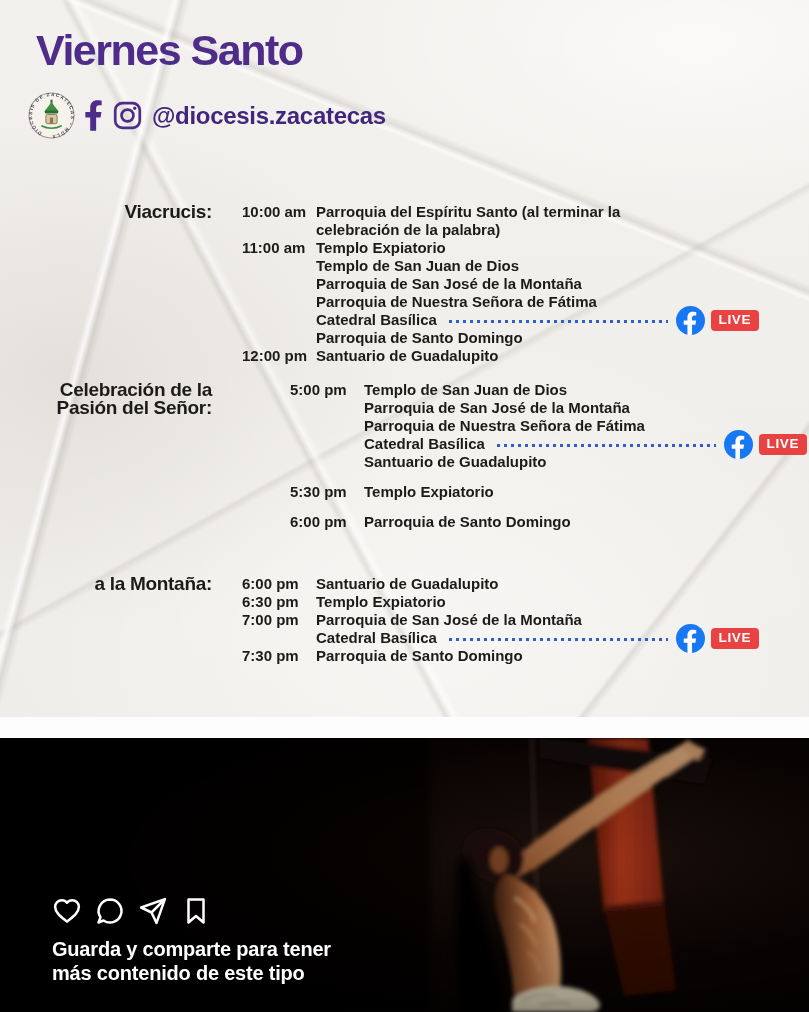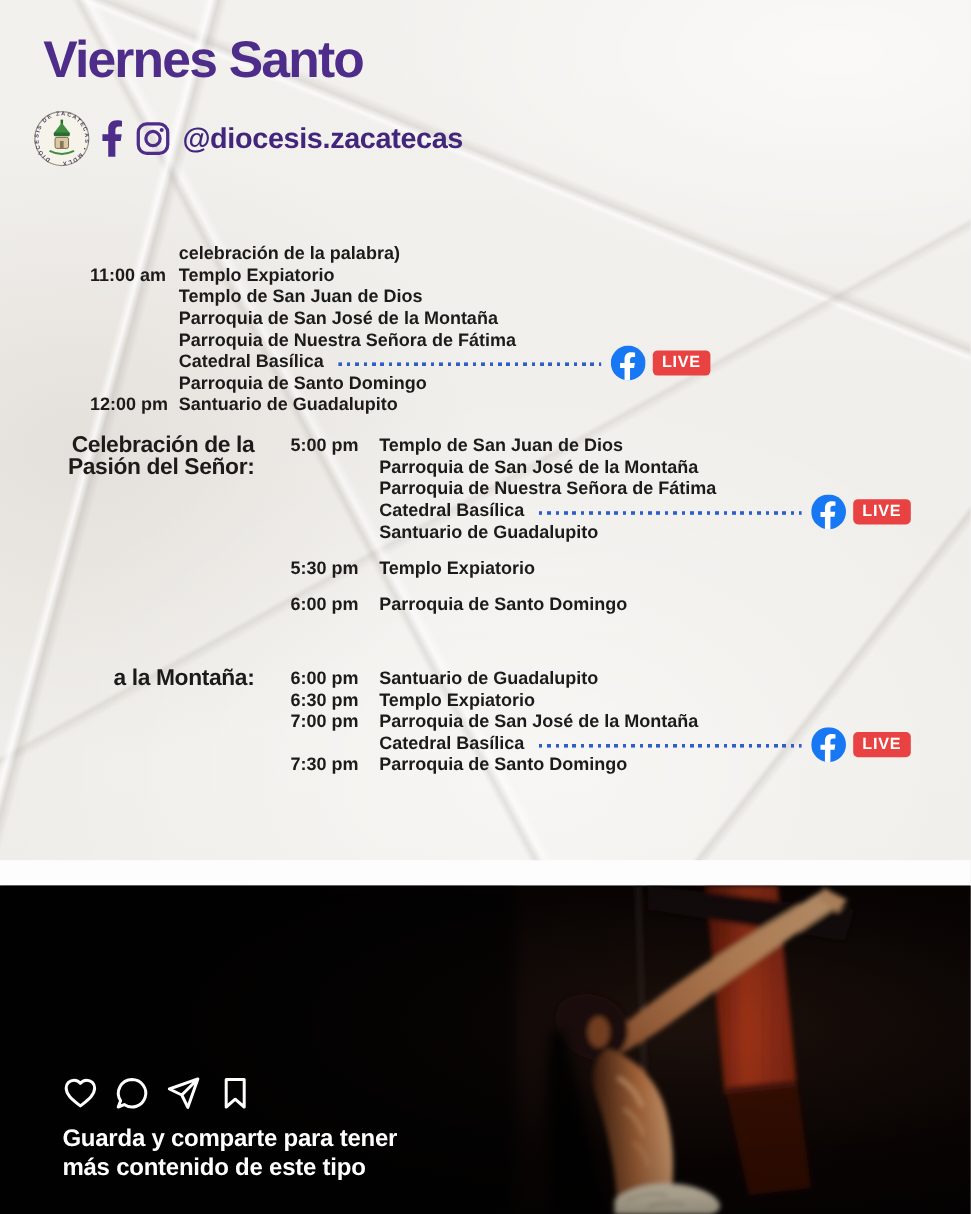--- a/index.html
+++ b/index.html
@@ -36,21 +36,21 @@
     display:flex; align-items:center; gap:9px;
   }
   .seal { width:47px; height:47px; display:block; }
   .handle {
     font-size:24px; font-weight:700; color:#42267c; letter-spacing:-.3px;
   }
 
   
   #schedule { position:absolute; top:203px; left:45px; width:714px; color:#1c1b19; }
   .section { display:flex; }
-  #schedule .section:nth-child(2) { margin-top:16px; }
+  #schedule .section:nth-child(2) { margin-top:16px;gap:48px; }
   #schedule .section:nth-child(3) { margin-top:44px; }
   .label-col {
     width:167px; text-align:right; font-weight:700; font-size:19px;
     line-height:18px; flex:none; letter-spacing:-.3px;
   }
   .rows-col { margin-left:30px; width:517px; flex:none; }
   .row { display:flex; height:18px; line-height:18px; align-items:center; }
   .row.gap { margin-top:12px; }
   .time { width:74px; flex:none; font-weight:700; font-size:15px; white-space:nowrap; }
   .rowbody { flex:1; display:flex; align-items:center; min-width:0; }
@@ -111,21 +111,30 @@
       <svg width="31" height="31" viewBox="0 0 24 24" fill="none" stroke="#4e2c8a" stroke-width="2.1">
         <rect x="2.5" y="2.5" width="19" height="19" rx="5.5"></rect>
         <circle cx="12" cy="12" r="4.6"></circle>
         <circle cx="17.6" cy="6.4" r="1.3" fill="#4e2c8a" stroke="none"></circle>
       </svg>
       <span class="handle">@diocesis.zacatecas</span>
     </div>
 
     <div id="schedule">
         <div class="section">
+          <div class="label-col">
+            <div>Viacrucis:</div>
+          </div>
           <div class="rows-col">
+            <div class="row">
+              <div class="time">10:00 am</div>
+              <div class="rowbody">
+                <span class="place">Parroquia del Espíritu Santo (al terminar la</span>
+              </div>
+            </div>
             <div class="row">
               <div class="time"></div>
               <div class="rowbody">
                 <span class="place">celebración de la palabra)</span>
               </div>
             </div>
             <div class="row">
               <div class="time">11:00 am</div>
               <div class="rowbody">
                 <span class="place">Templo Expiatorio</span>

